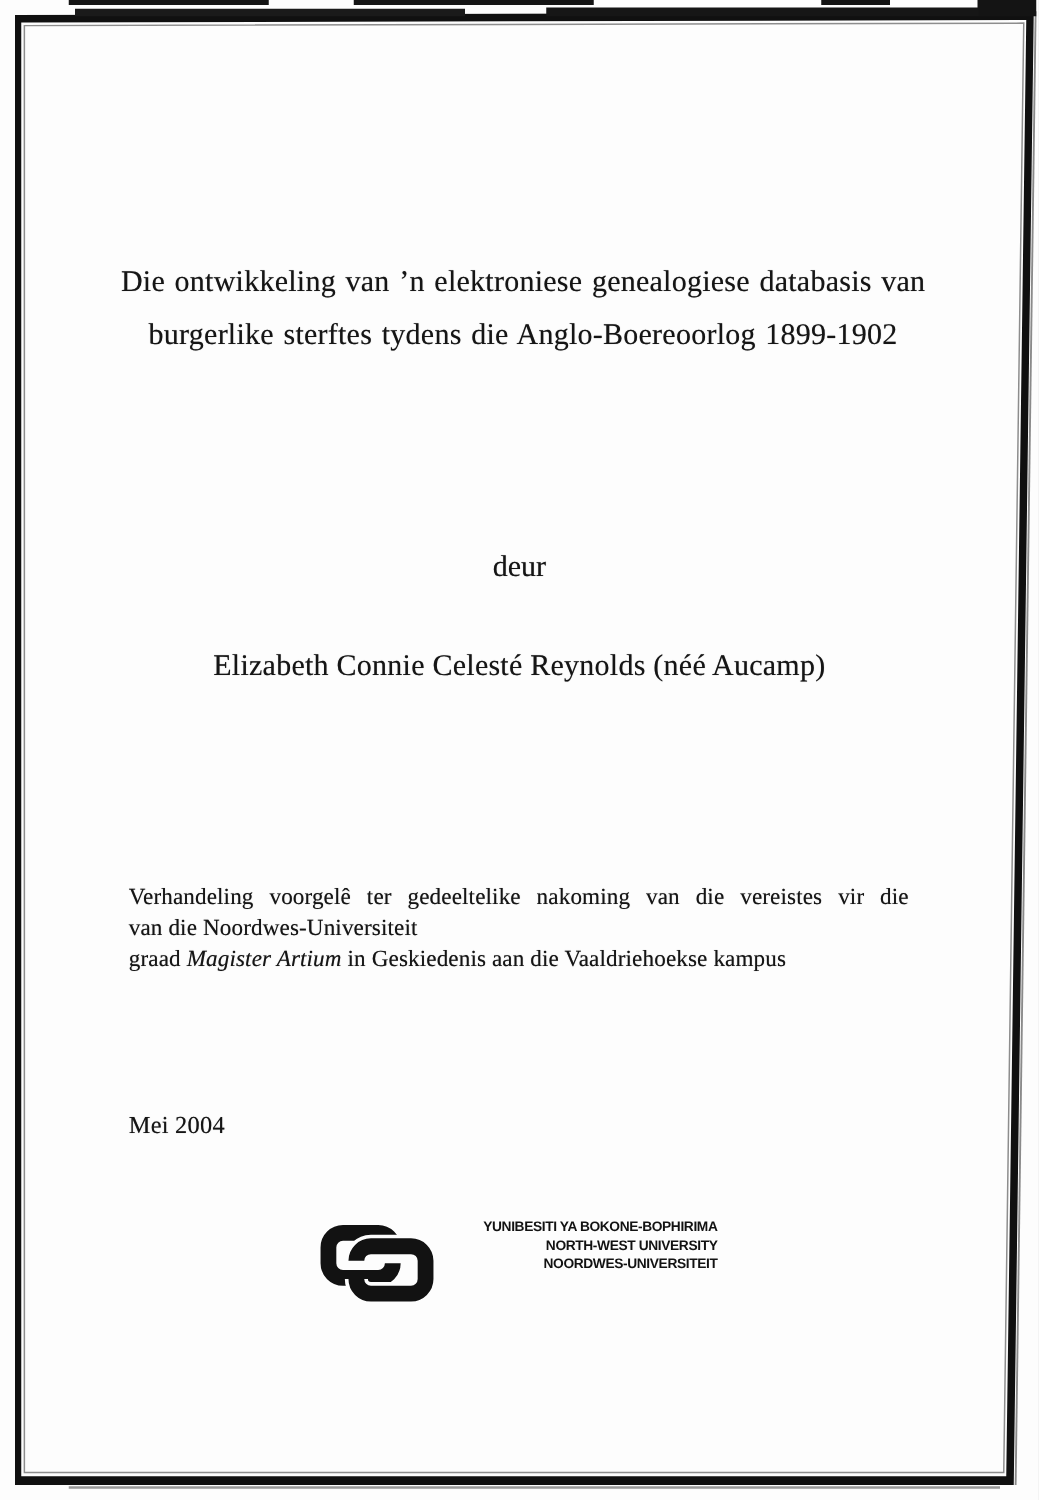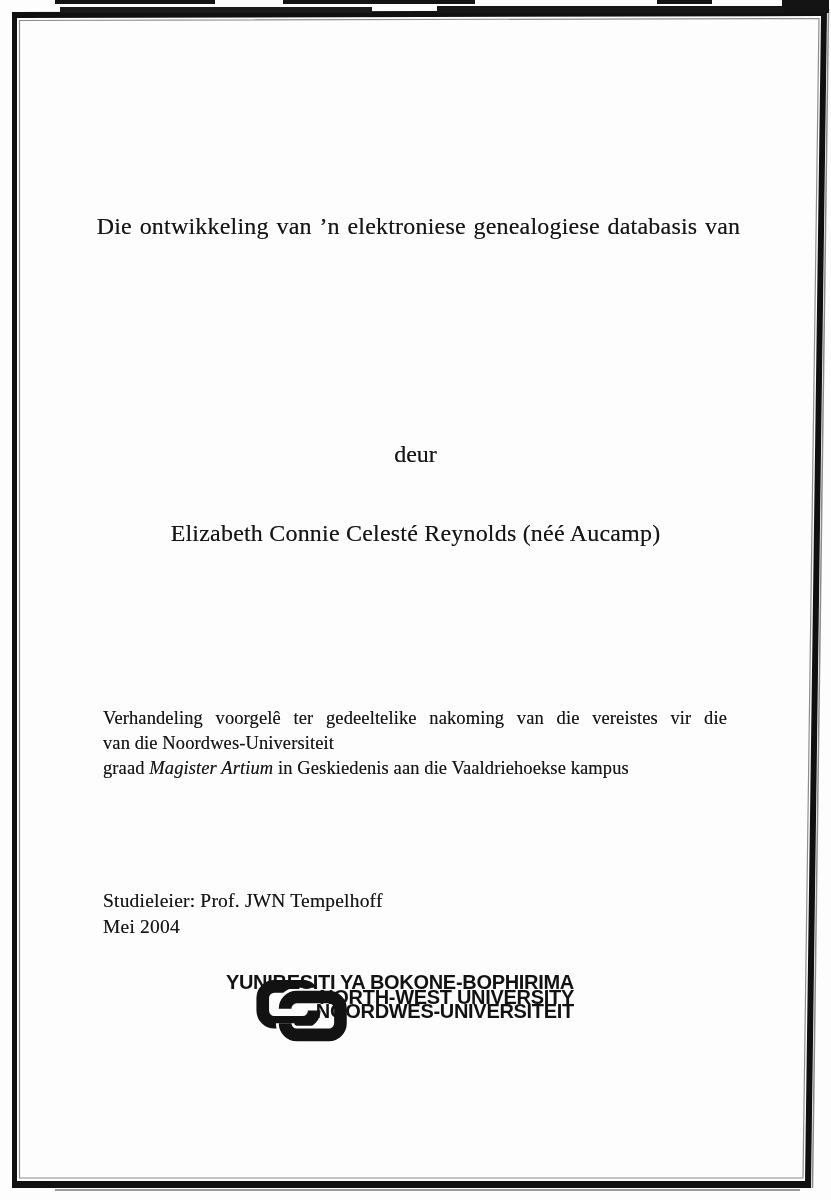--- a/index.html
+++ b/index.html
@@ -47,21 +47,21 @@
   .credits {
     position: absolute; left: 103px; top: 888px;
     font-size: 19.5px; line-height: 26px; letter-spacing: 0.2px;
   }
 
   .logo-mark { position: absolute; left: 256px; top: 980px; }
   .logo-names {
     position: absolute; right: 257px; top: 975px;
     text-align: right; white-space: nowrap;
     font-family: "Liberation Sans", "DejaVu Sans", sans-serif;
-    font-weight: 700; font-size: 20px; line-height: 14.5px;
+    font-weight: 700; font-size: 11px; line-height: 14.5px;
     letter-spacing: -0.3px; color: #121212;
   }
 </style>
 </head>
 <body>
 
 <div class="page">
 
   <svg class="frame-svg" width="831" height="1200" viewBox="0 0 831 1200" aria-hidden="true">
     <path d="M12 12 L827 10 L811 1188 L12 1188 Z M17 18 L821 16 L805 1181 L17 1181 Z" fill="#101010" fill-rule="evenodd"></path>
@@ -71,32 +71,32 @@
 
   <div class="artifact" style="left:55px;top:0;width:160px;height:4px;"></div>
   <div class="artifact" style="left:283px;top:0;width:192px;height:4px;"></div>
   <div class="artifact" style="left:657px;top:0;width:55px;height:4px;"></div>
   <div class="artifact" style="left:782px;top:0;width:47px;height:13px;"></div>
   <div class="artifact" style="left:60px;top:7px;width:312px;height:6px;background:#1a1a1a;"></div>
   <div class="artifact" style="left:437px;top:6px;width:346px;height:7px;background:#161616;"></div>
   <div class="artifact" style="left:55px;top:1189px;width:745px;height:2px;background:#9a9a9a;"></div>
 
   <div class="title-line title-l1 ink">Die ontwikkeling van ’n elektroniese genealogiese databasis van</div>
+  <div class="title-line title-l2 ink">burgerlike sterftes tydens die Anglo-Boereoorlog 1899-1902</div>
 
   <div class="byline ink">deur</div>
   <div class="author ink">Elizabeth Connie Celesté Reynolds (néé Aucamp)</div>
 
   <div class="statement ink">
     <div class="st-justified">Verhandeling voorgelê ter gedeeltelike nakoming van die vereistes vir die</div>
     <div>van die Noordwes-Universiteit</div>
     <div><span>graad </span><span class="ital">Magister Artium</span><span> in Geskiedenis aan die Vaaldriehoekse kampus</span></div>
   </div>
 
   <div class="credits ink">
-    <div>Studieleier: Prof. JWN Tempelhoff</div>
     <div>Mei 2004</div>
   </div>
 
   <div>
     <svg class="logo-mark" width="98" height="68" viewBox="0 0 100 70" aria-hidden="true">
 
       <path d="M 59.5 31.5 A 12 12 0 0 1 47.5 43.5 L 18.5 43.5 A 12 12 0 0 1 6.5 31.5
                L 6.5 18.5 A 12 12 0 0 1 18.5 6.5 L 47.5 6.5 A 12 12 0 0 1 59.5 18.5" fill="none" stroke="#121212" stroke-width="13" stroke-linecap="butt"></path>
 
       <path d="M 29.5 29.5 A 12 12 0 0 1 41.5 17.5 L 74.5 17.5 A 12 12 0 0 1 86.5 29.5

